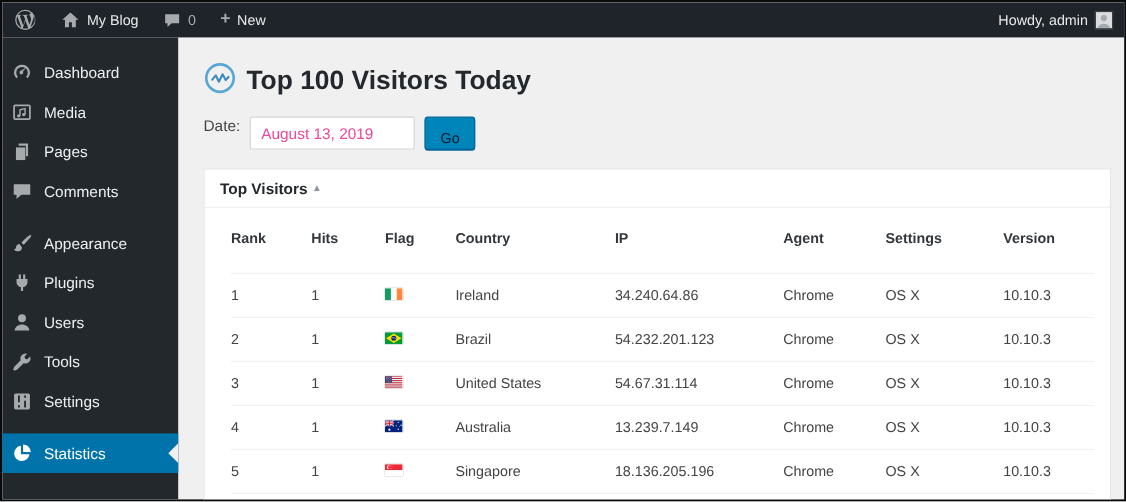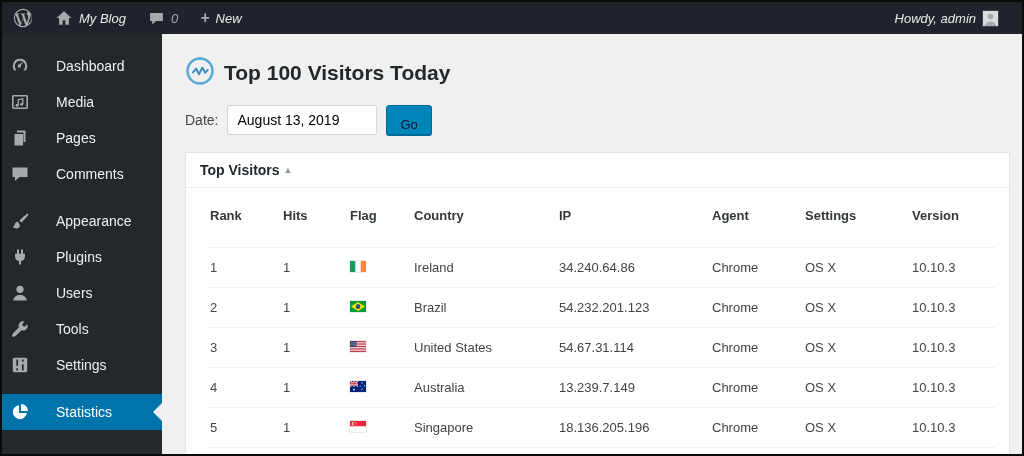--- a/index.html
+++ b/index.html
@@ -9,52 +9,52 @@
     display:flex;flex-direction:column;
     font-family:"Liberation Sans","DejaVu Sans",sans-serif;
     background:var(--content-bg,#f0f0f1);
   }
   
   .adminbar{
     flex:0 0 32px;height:32px;background:var(--bar-bg,#1f242a);
     display:flex;align-items:center;justify-content:space-between;
     color:#e8eaec;font-size:13px;
   }
-  .ab-group{display:flex;align-items:center;height:100%;font-style:italic;}
+  .ab-group{display:flex;align-items:center;height:100%;}
   .ab-item{display:flex;align-items:center;gap:6px;padding:0 11px;height:100%;cursor:pointer;}
   .ab-item svg{display:block;}
   .ab-icon{color:#a7aaad;display:flex;align-items:center;}
   .ab-count{color:#a7aaad;}
   .ab-plus{font-size:16px;font-weight:bold;color:#a7aaad;line-height:1;}
-  .ab-howdy{padding-right:23px;}
+  .ab-howdy{padding-right:10px;}
   .avatar{width:17px;height:17px;overflow:hidden;border:1px solid #3c434a;}
   
   .bodywrap{display:flex;flex:1;min-height:0;}
   .sidebar{flex:0 0 160px;width:160px;background:#23282d;padding-top:14px;}
   .menu-item{
-    position:relative;display:flex;align-items:center;gap:26px;
+    position:relative;display:flex;align-items:center;gap:10px;
     padding:8px 8px;font-size:14px;color:#eeeff0;cursor:pointer;line-height:18px;
   }
   .menu-item .mi-icon{width:20px;height:20px;display:flex;align-items:center;justify-content:center;color:#a7aaad;flex:0 0 20px;}
   .menu-item.group-gap{margin-top:11px;}
   .menu-item.active{background:var(--accent,#0073aa);color:#fff;}
   .menu-item.active .mi-icon{color:#fff;}
   .menu-item.active::after{
     content:"";position:absolute;right:0;top:50%;margin-top:-9px;
     border-top:9px solid transparent;border-bottom:9px solid transparent;
     border-right:9px solid var(--content-bg,#f0f0f1);
   }
   
   .content{flex:1;min-width:0;padding:20px 12px 0 23px;overflow:hidden;}
   .title-row{display:flex;align-items:center;gap:9px;margin:2px 0 15px;}
-  .title-row h1{margin:0;font-size:21px;font-weight:600;color:#23282d;letter-spacing:0;}
-  .date-row{display:flex;align-items:center;gap:9px;margin-bottom:17px;font-size:14px;color:#444;}
+  .title-row h1{margin:0;font-size:24px;font-weight:600;color:#23282d;letter-spacing:0;}
+  .date-row{display:flex;gap:9px;margin-bottom:17px;font-size:14px;color:#444;}
   .date-input{
     width:150px;height:30px;border:1px solid #d2d5d9;background:#fff;
-    padding:0 9px;font-size:14px;color:#000000;font-family:inherit;border-radius:2px;
+    padding:0 9px;font-size:14px;color:#ec4899;font-family:inherit;border-radius:2px;
   }
   .go-btn{
     background:var(--button,#0085ba);border:1px solid #006799;color:#0f172a;height:30px;
     padding:11px 13px;border-radius:3px;font-size:13px;cursor:pointer;font-family:inherit;
     box-shadow:0 1px 0 #006799;
   }
   .panel{background:#fff;border:1px solid #e2e4e7;min-height:345px;}
   .panel-header{
     display:flex;align-items:center;justify-content:flex-start;
     padding:9px 14px;border-bottom:1px solid #eee;

